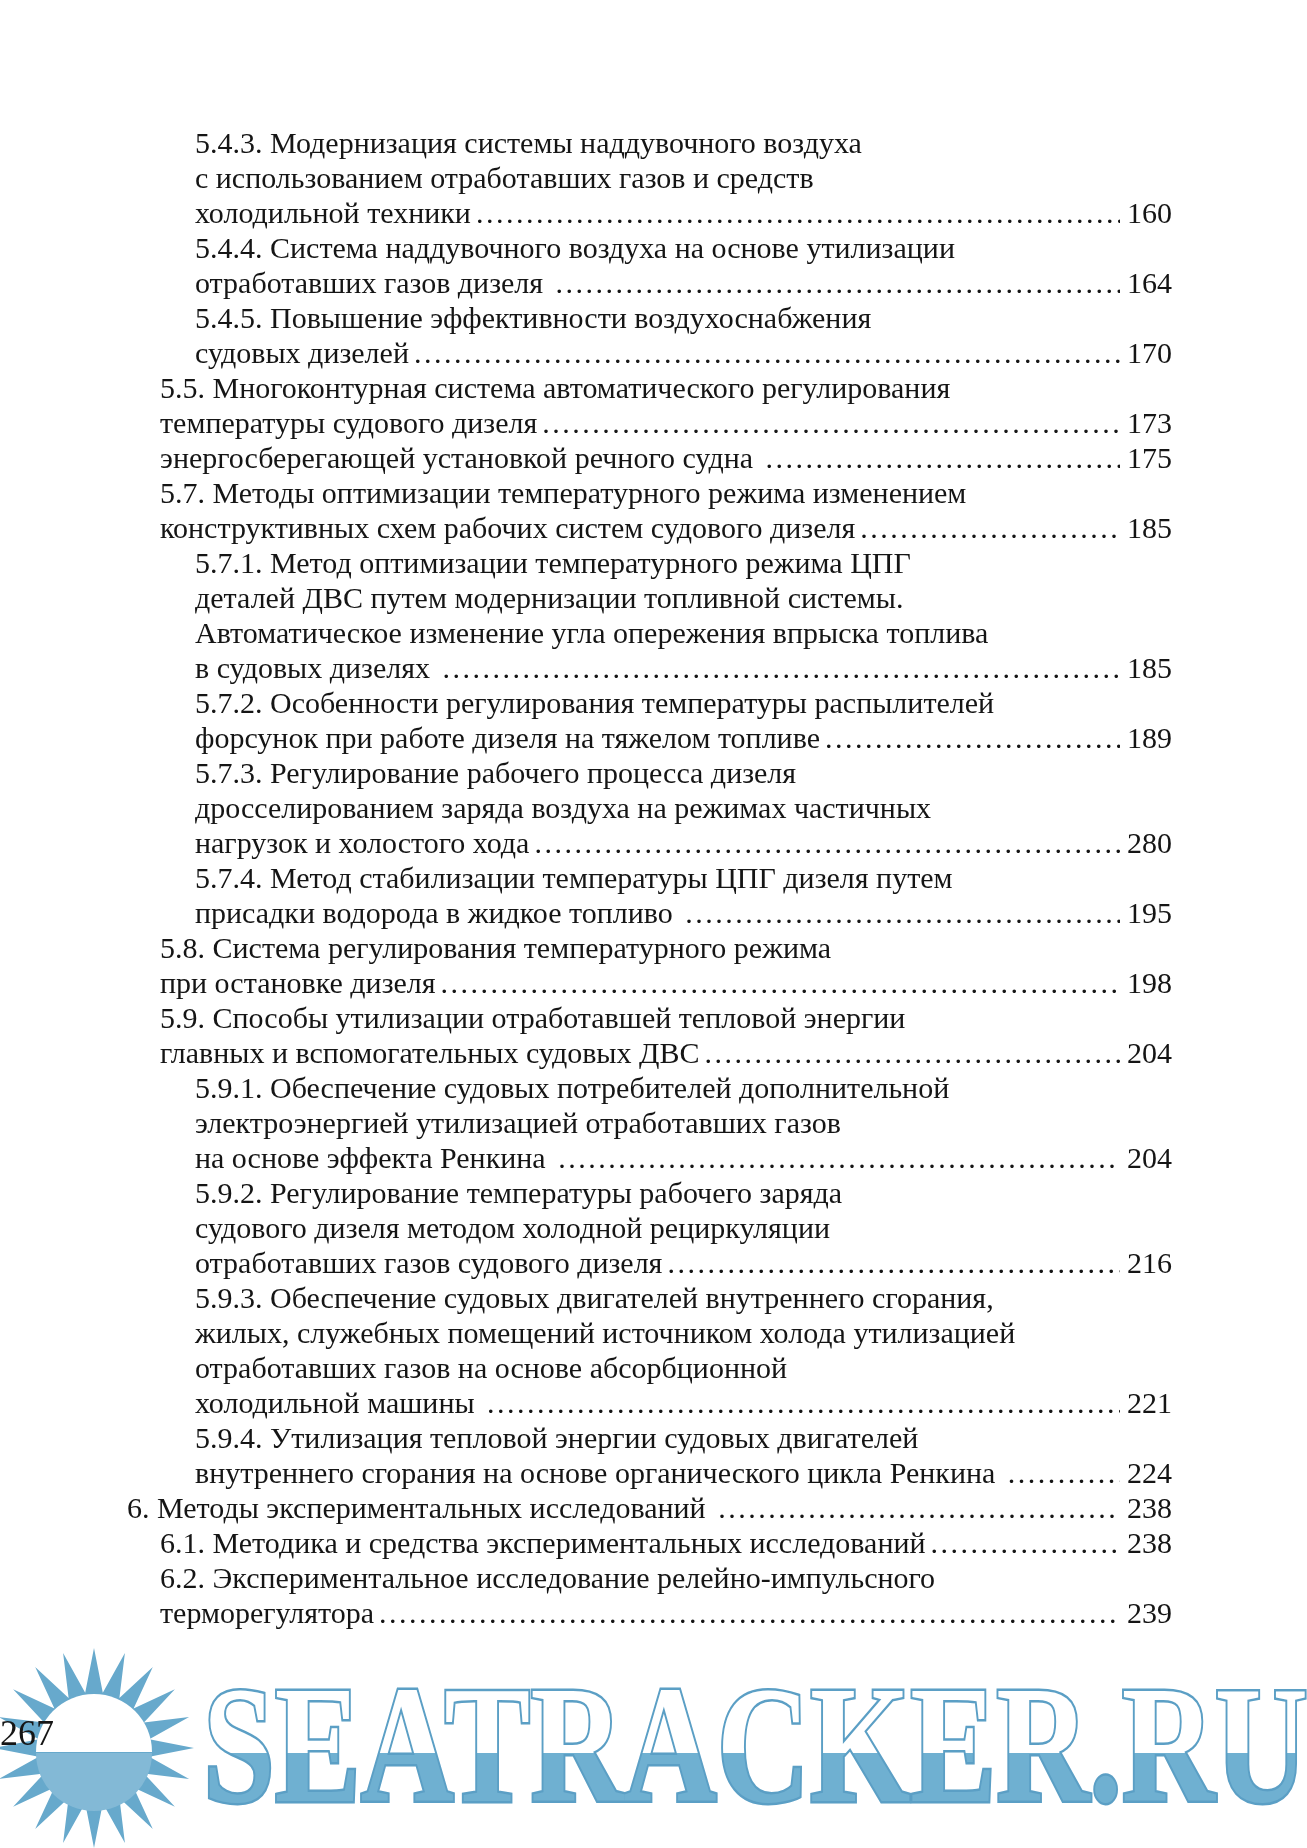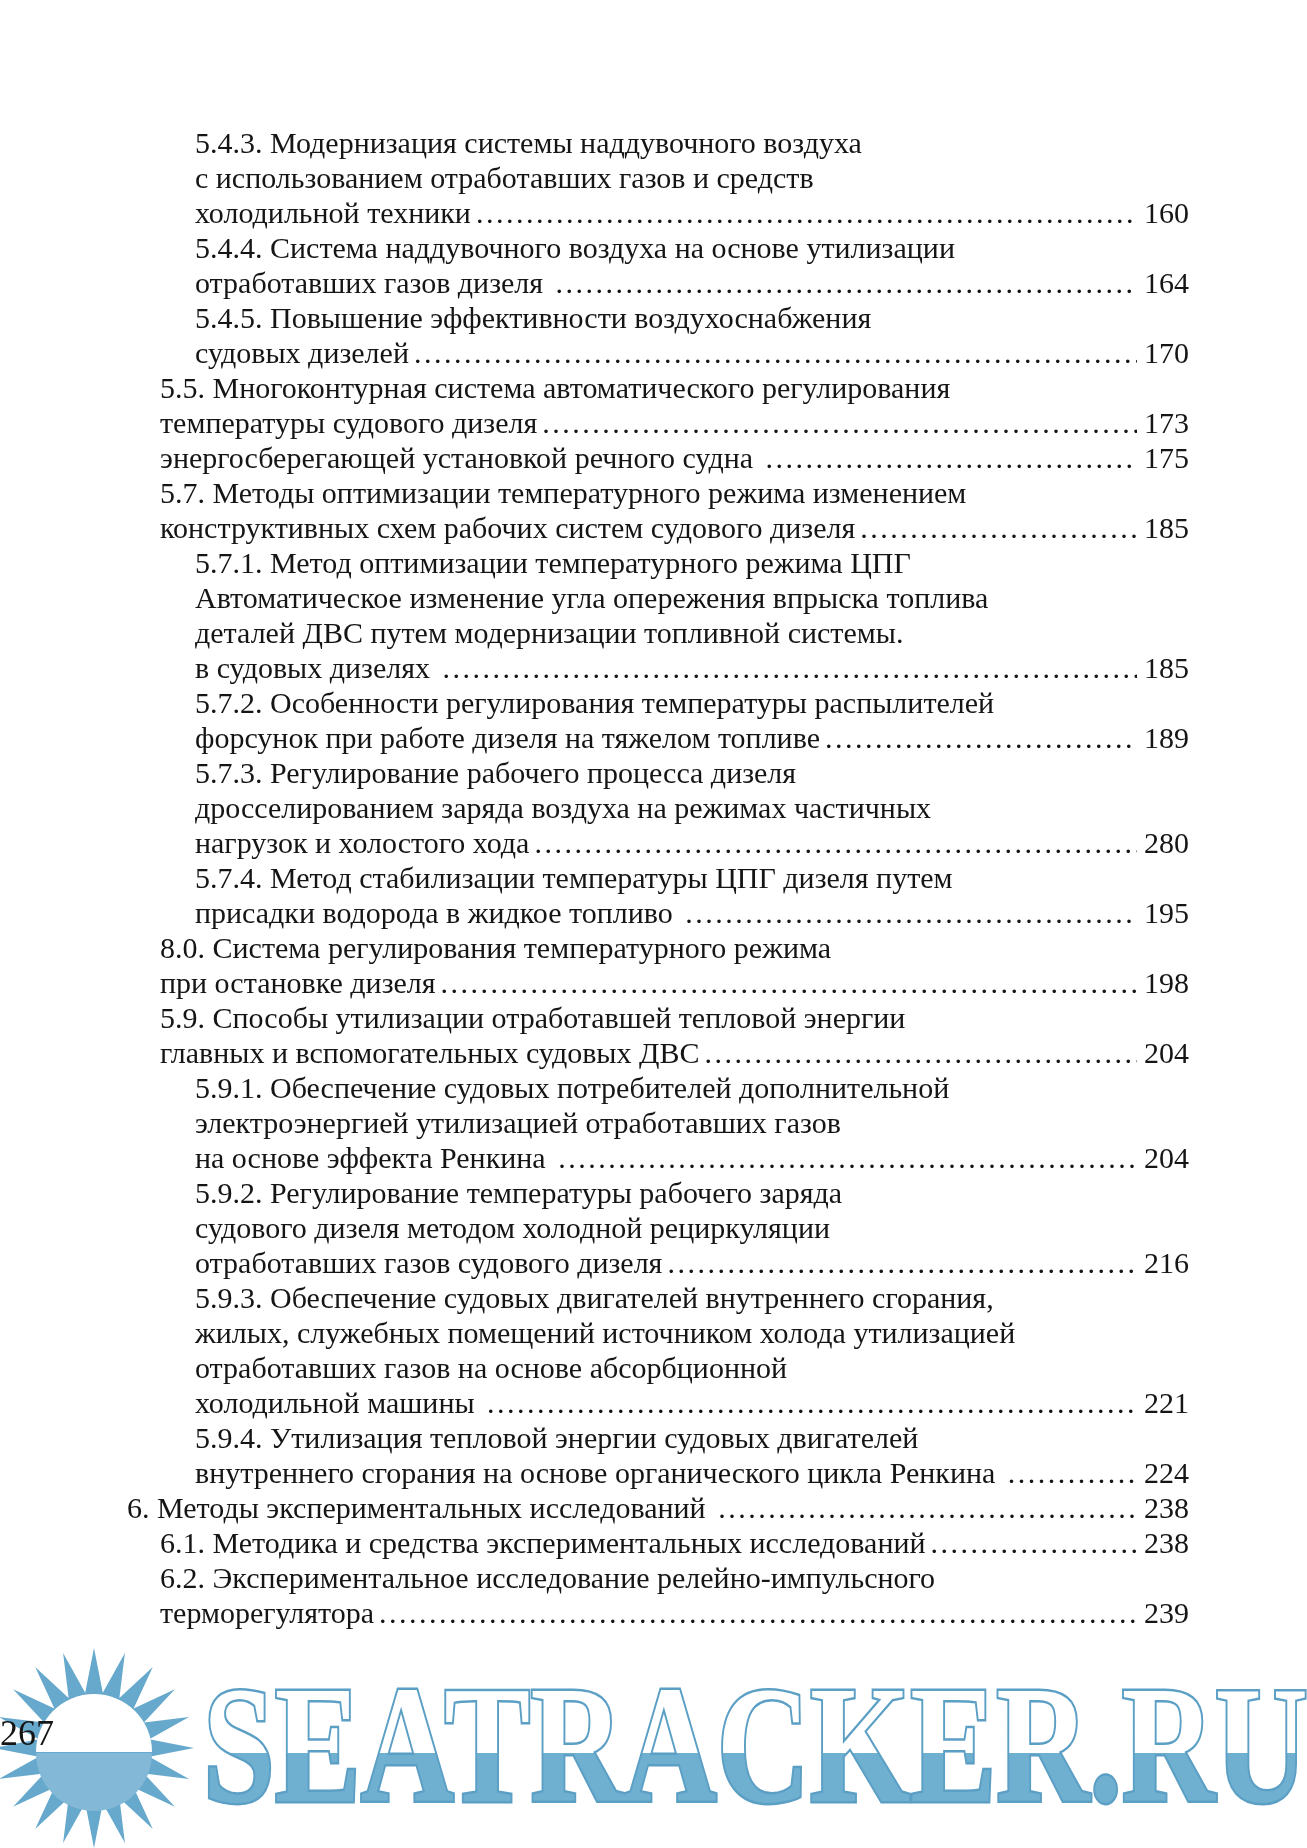--- a/index.html
+++ b/index.html
@@ -10,21 +10,21 @@
     background: #ffffff;
     overflow: hidden;
     font-family: "Liberation Serif", serif;
     color: #151515;
   }
   
   .toc {
     position: absolute;
     top: 125px;
     left: 0;
-    right: 118px;
+    right: 135px;
     font-size: 30px;
     line-height: 35px;
   }
   .entry.level-1 { margin-left: 127px; }
   .entry.level-2 { margin-left: 160px; }
   .entry.level-3 { margin-left: 195px; }
   .entry.bold    { font-weight: normal; }
   .line { display: flex; align-items: baseline; }
   .line .txt { flex: 0 0 auto; white-space: pre; }
   .line .dots {
@@ -145,26 +145,26 @@
           <span class="dots">........................................................................................................................................................................................................</span>
           <span class="pg">185</span>
         </div>
       </div>
 
   <div class="entry level-3">
         <div class="line">
           <span class="txt">5.7.1. Метод оптимизации температурного режима ЦПГ</span>
         </div>
         <div class="line">
+          <span class="txt">деталей ДВС путем модернизации топливной системы.</span>
+        </div>
+        <div class="line">
           <span class="txt">Автоматическое изменение угла опережения впрыска топлива</span>
         </div>
         <div class="line">
-          <span class="txt">деталей ДВС путем модернизации топливной системы.</span>
-        </div>
-        <div class="line">
           <span class="txt">в судовых дизелях </span>
           <span class="dots">........................................................................................................................................................................................................</span>
           <span class="pg">185</span>
         </div>
       </div>
 
   <div class="entry level-3">
         <div class="line">
           <span class="txt">5.7.2. Особенности регулирования температуры распылителей</span>
         </div>
@@ -195,21 +195,21 @@
         </div>
         <div class="line">
           <span class="txt">присадки водорода в жидкое топливо </span>
           <span class="dots">........................................................................................................................................................................................................</span>
           <span class="pg">195</span>
         </div>
       </div>
 
   <div class="entry level-2">
         <div class="line">
-          <span class="txt">8.0. Система регулирования температурного режима</span>
+          <span class="txt">5.8. Система регулирования температурного режима</span>
         </div>
         <div class="line">
           <span class="txt">при остановке дизеля</span>
           <span class="dots">........................................................................................................................................................................................................</span>
           <span class="pg">198</span>
         </div>
       </div>
 
   <div class="entry level-2">
         <div class="line">

